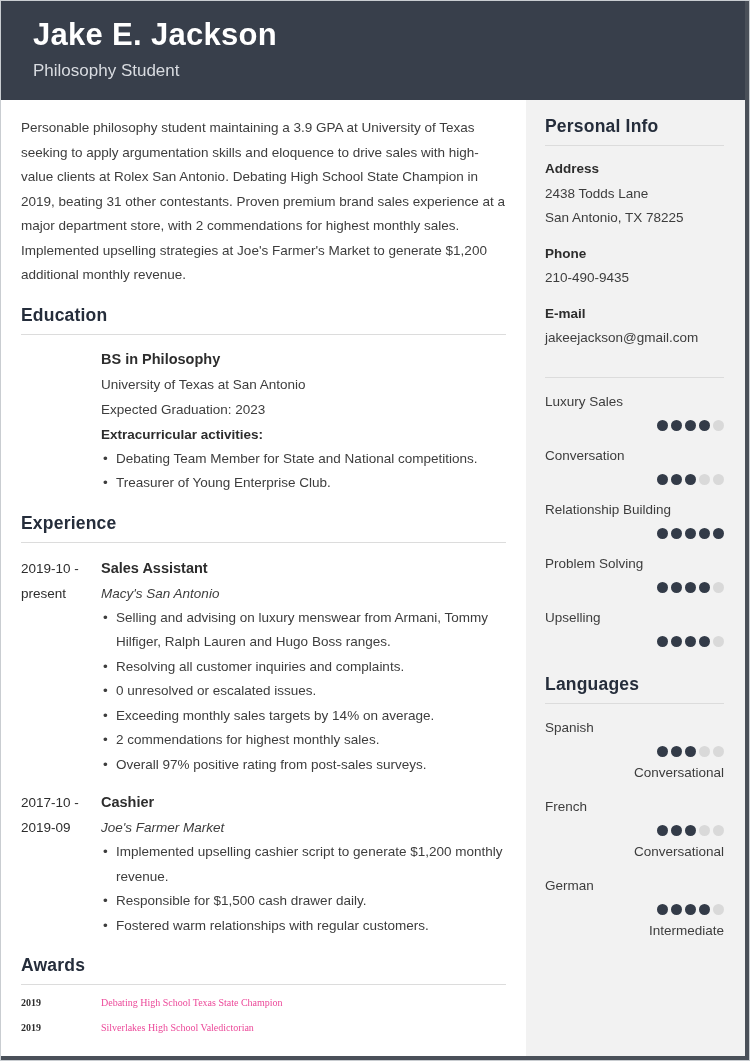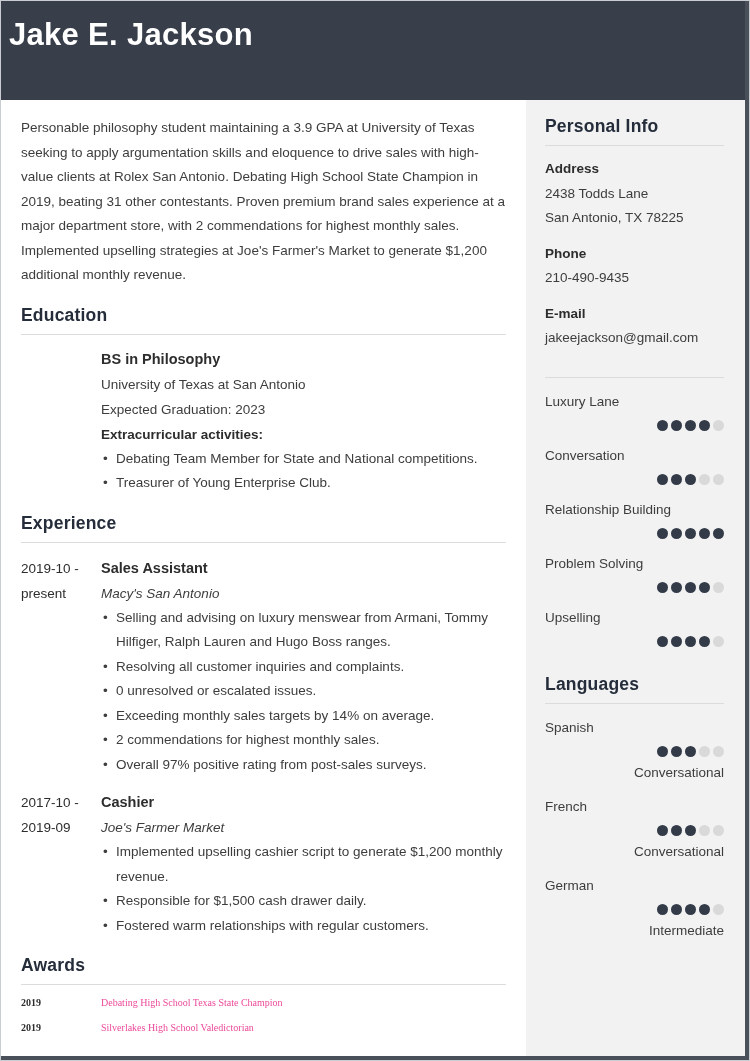--- a/index.html
+++ b/index.html
@@ -3,21 +3,21 @@
 <meta charset="utf-8">
 <style>
   * { margin:0; padding:0; box-sizing:border-box; }
   html,body { width:750px; }
   body { font-family:"Liberation Sans", sans-serif; background:#ffffff; }
 
   .page { position:relative; width:750px; height:1061px; background:#ffffff;
           border:1px solid #c9cdd1; overflow:hidden; }
 
   
-  .header { height:99px; background:#383f4b; padding:16px 20px 0 8px; }
+  .header { height:99px; background:#383f4b; padding:16px 20px 0 32px; }
   .name { color:#ffffff; font-size:31px; font-weight:bold; letter-spacing:0.3px; }
   .header-title { color:#d9dce1; font-size:17px; font-weight:normal; margin-top:8px; }
 
   
   .columns { display:flex; height:958px; }
   .main { width:525px; background:#ffffff; padding:16px 20px 0 20px; }
   .sidebar { flex:1; background:#f2f2f2; padding:16px 25px 0 19px; }
 
   .summary { font-size:13.5px; line-height:24.5px; color:#3d3d3d; }
 
@@ -63,20 +63,21 @@
   .edge-right { position:absolute; top:0; right:0; width:4px; height:100%; background:#4a5059; }
   .edge-bottom { position:absolute; left:0; bottom:0; width:100%; height:4px; background:#4a5059; }
 </style>
 </head>
 <body>
 
 <div class="page">
 
   <div class="header">
     <div class="name">Jake E. Jackson</div>
+    <div class="header-title">Philosophy Student</div>
   </div>
 
   <div class="columns">
 
     <div class="main">
 
       <p class="summary">Personable philosophy student maintaining a 3.9 GPA at University of Texas seeking to apply argumentation skills and eloquence to drive sales with high-value clients at Rolex San Antonio. Debating High School State Champion in 2019, beating 31 other contestants. Proven premium brand sales experience at a major department store, with 2 commendations for highest monthly sales. Implemented upselling strategies at Joe's Farmer's Market to generate $1,200 additional monthly revenue.</p>
 
       <section>
         <h2 class="section-heading">Education</h2>
@@ -161,21 +162,21 @@
         <div class="info-label">Phone</div>
         <div class="info-value">210-490-9435</div>
         <div class="info-label">E-mail</div>
         <div class="info-value">jakeejackson@gmail.com</div>
       </section>
 
       <section class="sb-gap">
         <hr class="rule">
         <div id="skills">
             <div class="rating-item">
-              <div class="rating-name">Luxury Lane</div>
+              <div class="rating-name">Luxury Sales</div>
               <div class="dots"><span class="dot filled"></span><span class="dot filled"></span><span class="dot filled"></span><span class="dot filled"></span><span class="dot"></span></div>
             </div>
             <div class="rating-item">
               <div class="rating-name">Conversation</div>
               <div class="dots"><span class="dot filled"></span><span class="dot filled"></span><span class="dot filled"></span><span class="dot"></span><span class="dot"></span></div>
             </div>
             <div class="rating-item">
               <div class="rating-name">Relationship Building</div>
               <div class="dots"><span class="dot filled"></span><span class="dot filled"></span><span class="dot filled"></span><span class="dot filled"></span><span class="dot filled"></span></div>
             </div>

